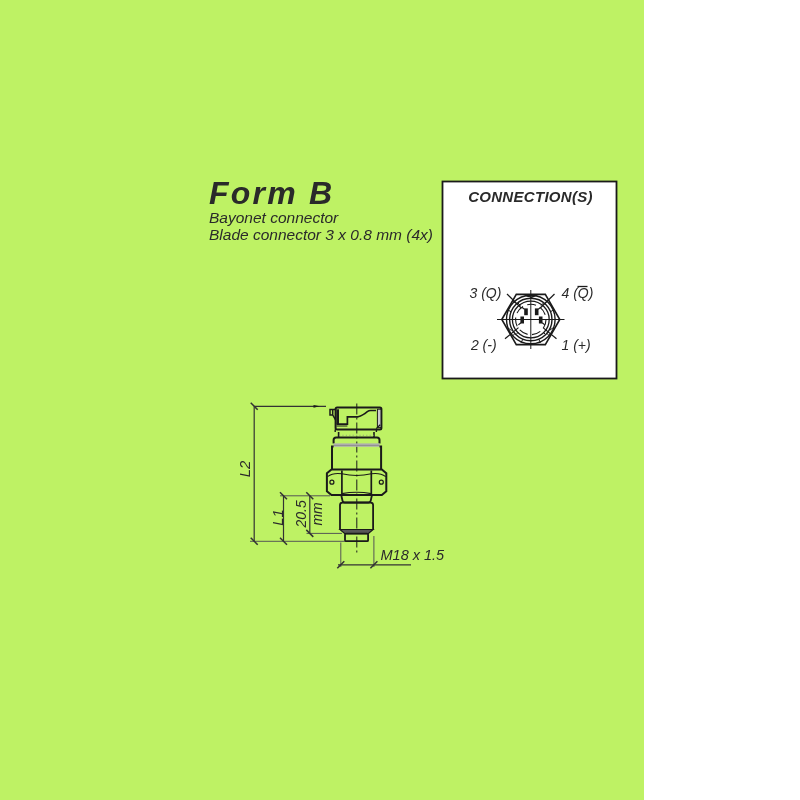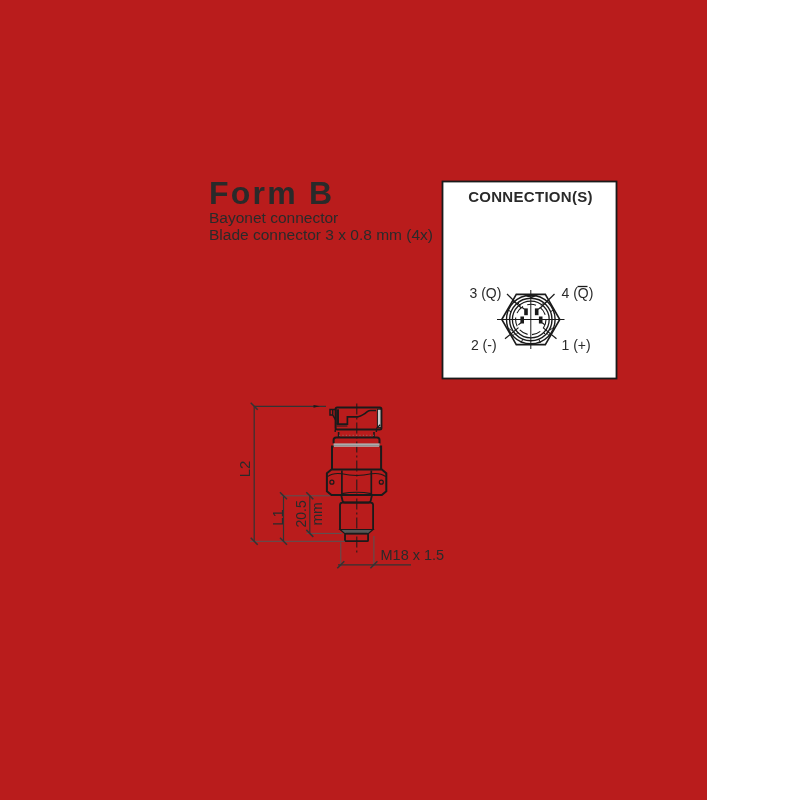--- a/index.html
+++ b/index.html
@@ -1,17 +1,17 @@
 <!DOCTYPE html>
 <html><head>
 <meta charset="utf-8">
 <style>
 html,body{margin:0;padding:0;background:#ffffff;}
-#page{position:relative;width:707px;height:800px;background:#b91c1c;overflow:hidden;
-font-family:"Liberation Sans",sans-serif;}
+#page{position:relative;width:644px;height:800px;background:#bef264;overflow:hidden;
+font-family:"Liberation Sans",sans-serif;font-style:italic;}
 svg text{font-family:"Liberation Sans",sans-serif;fill:#2a2a2a;}
 </style>
 </head>
 <body>
 <div id="page">
 <svg width="800" height="800" viewBox="0 0 800 800" shape-rendering="geometricPrecision" style="filter:blur(0.4px)">
 
 <text x="209" y="204" font-size="32" font-weight="bold" letter-spacing="2.2">Form B</text>
 
 <text x="209" y="222.5" font-size="15.5">Bayonet connector</text>

